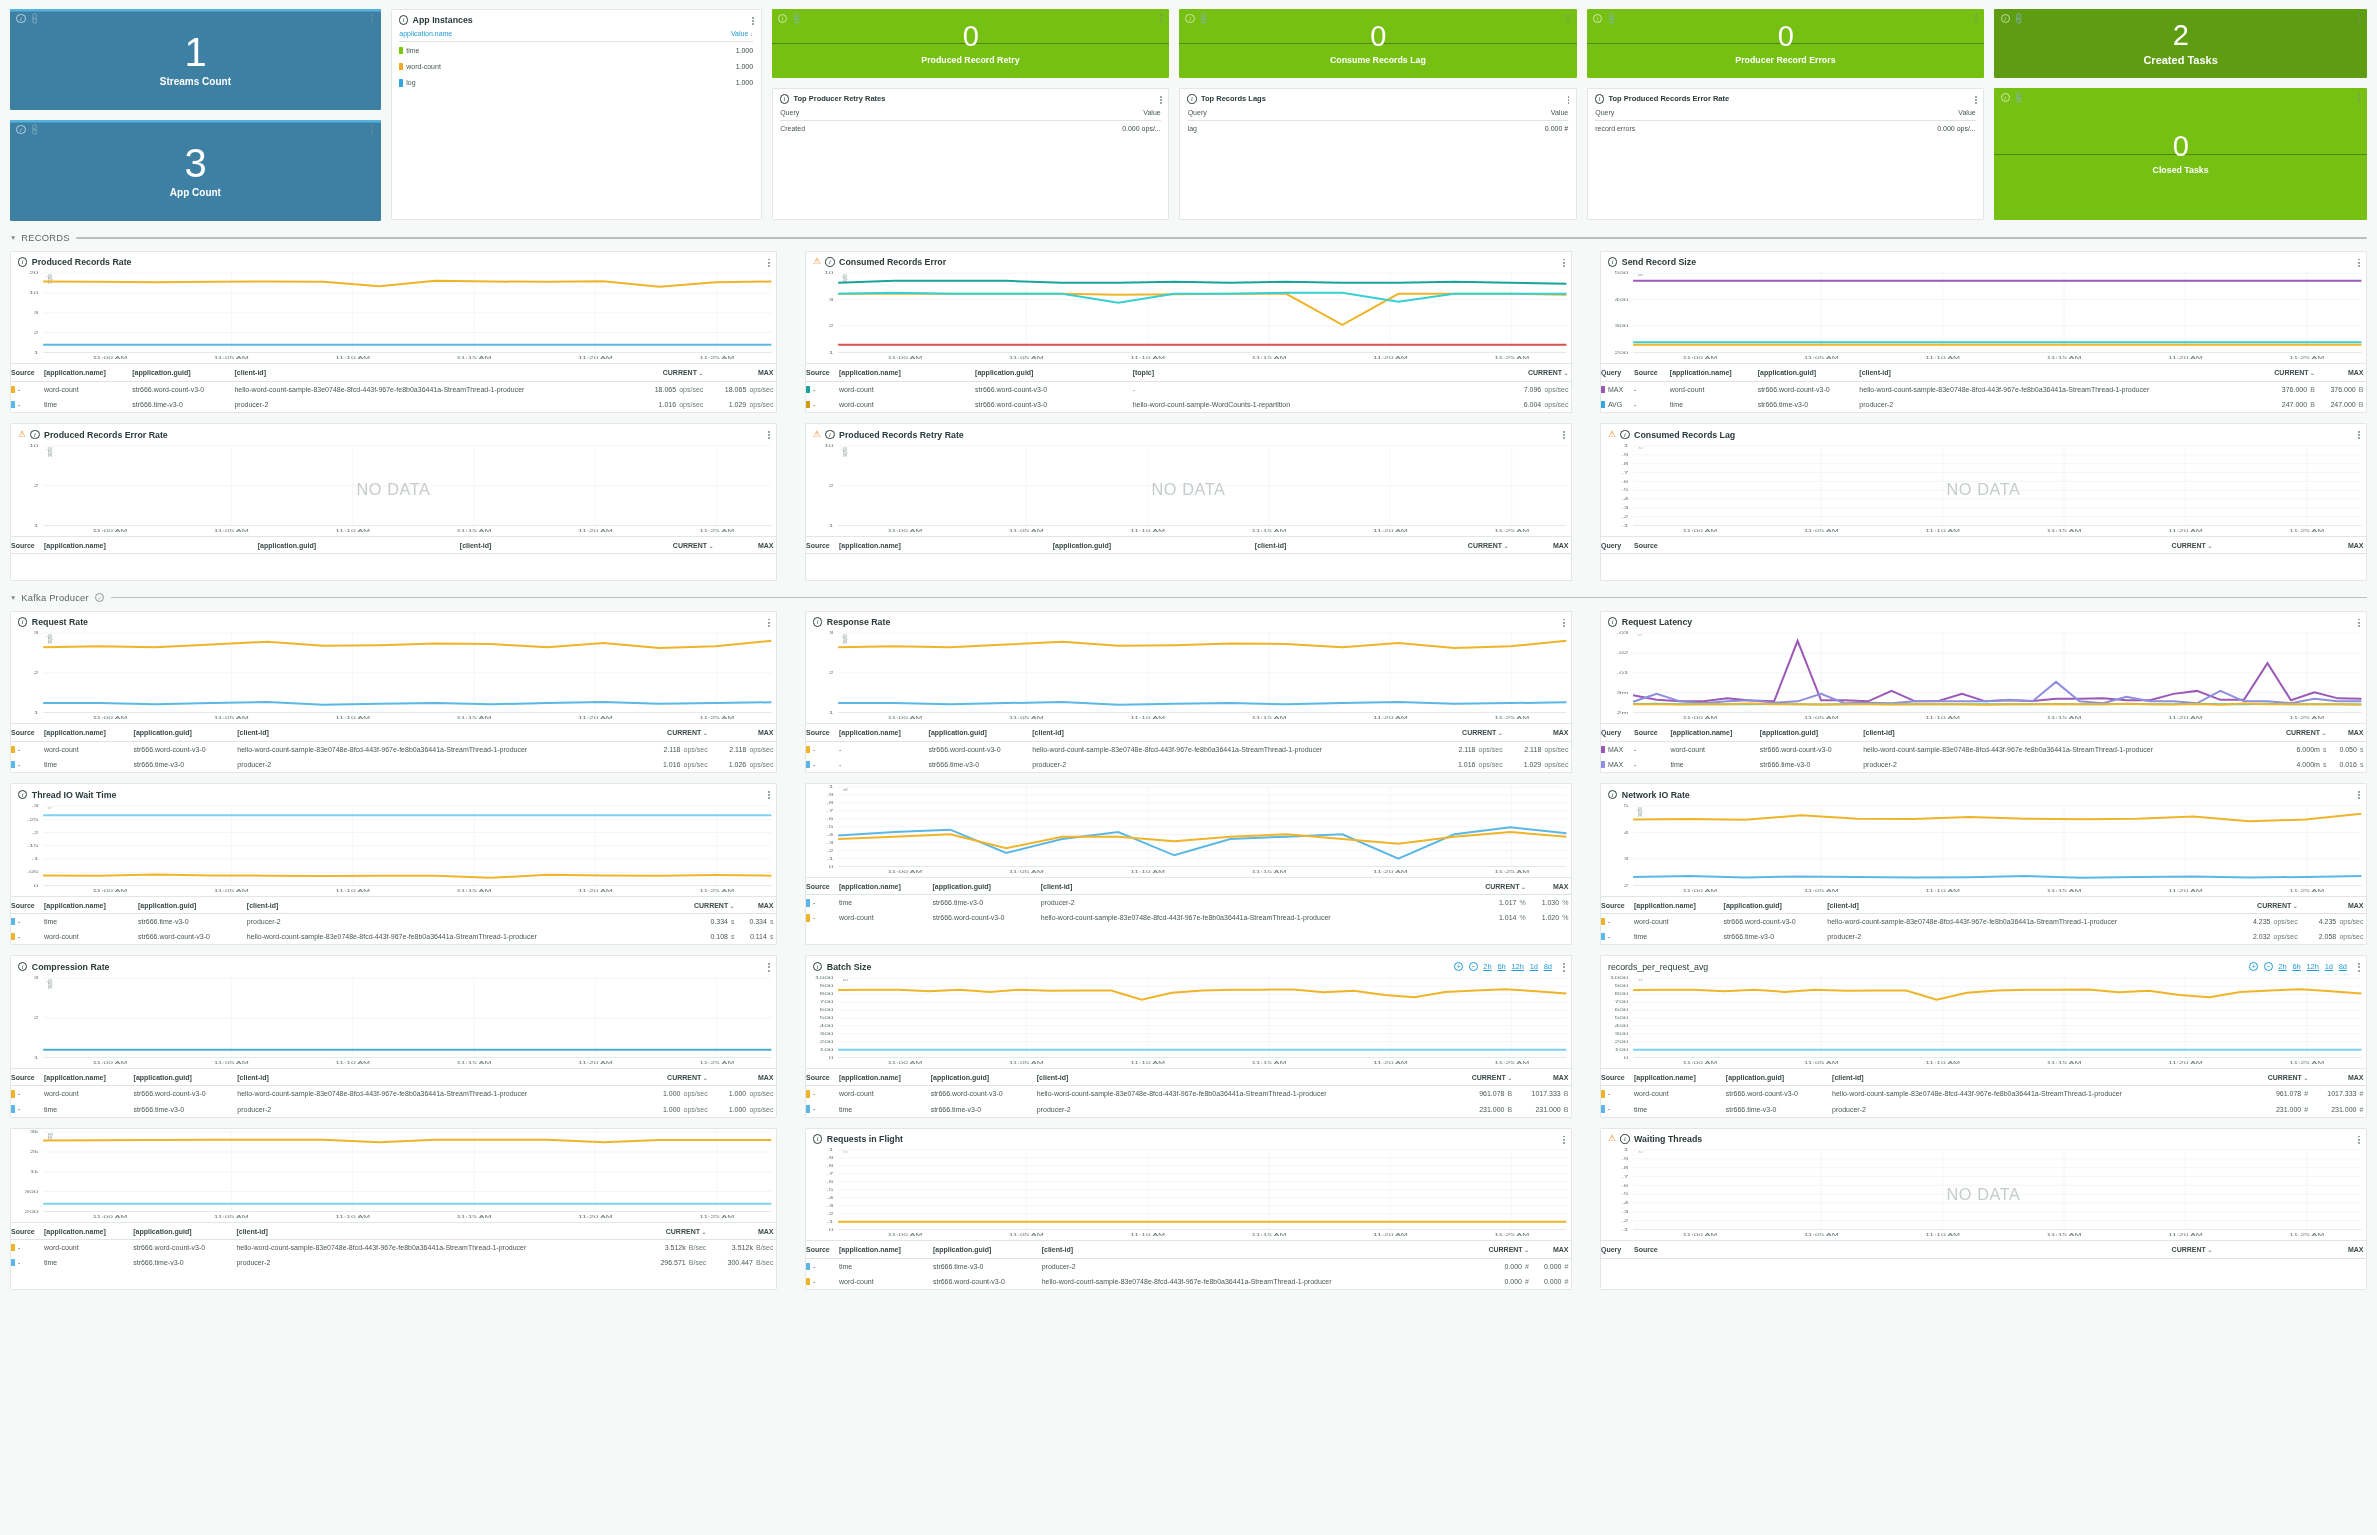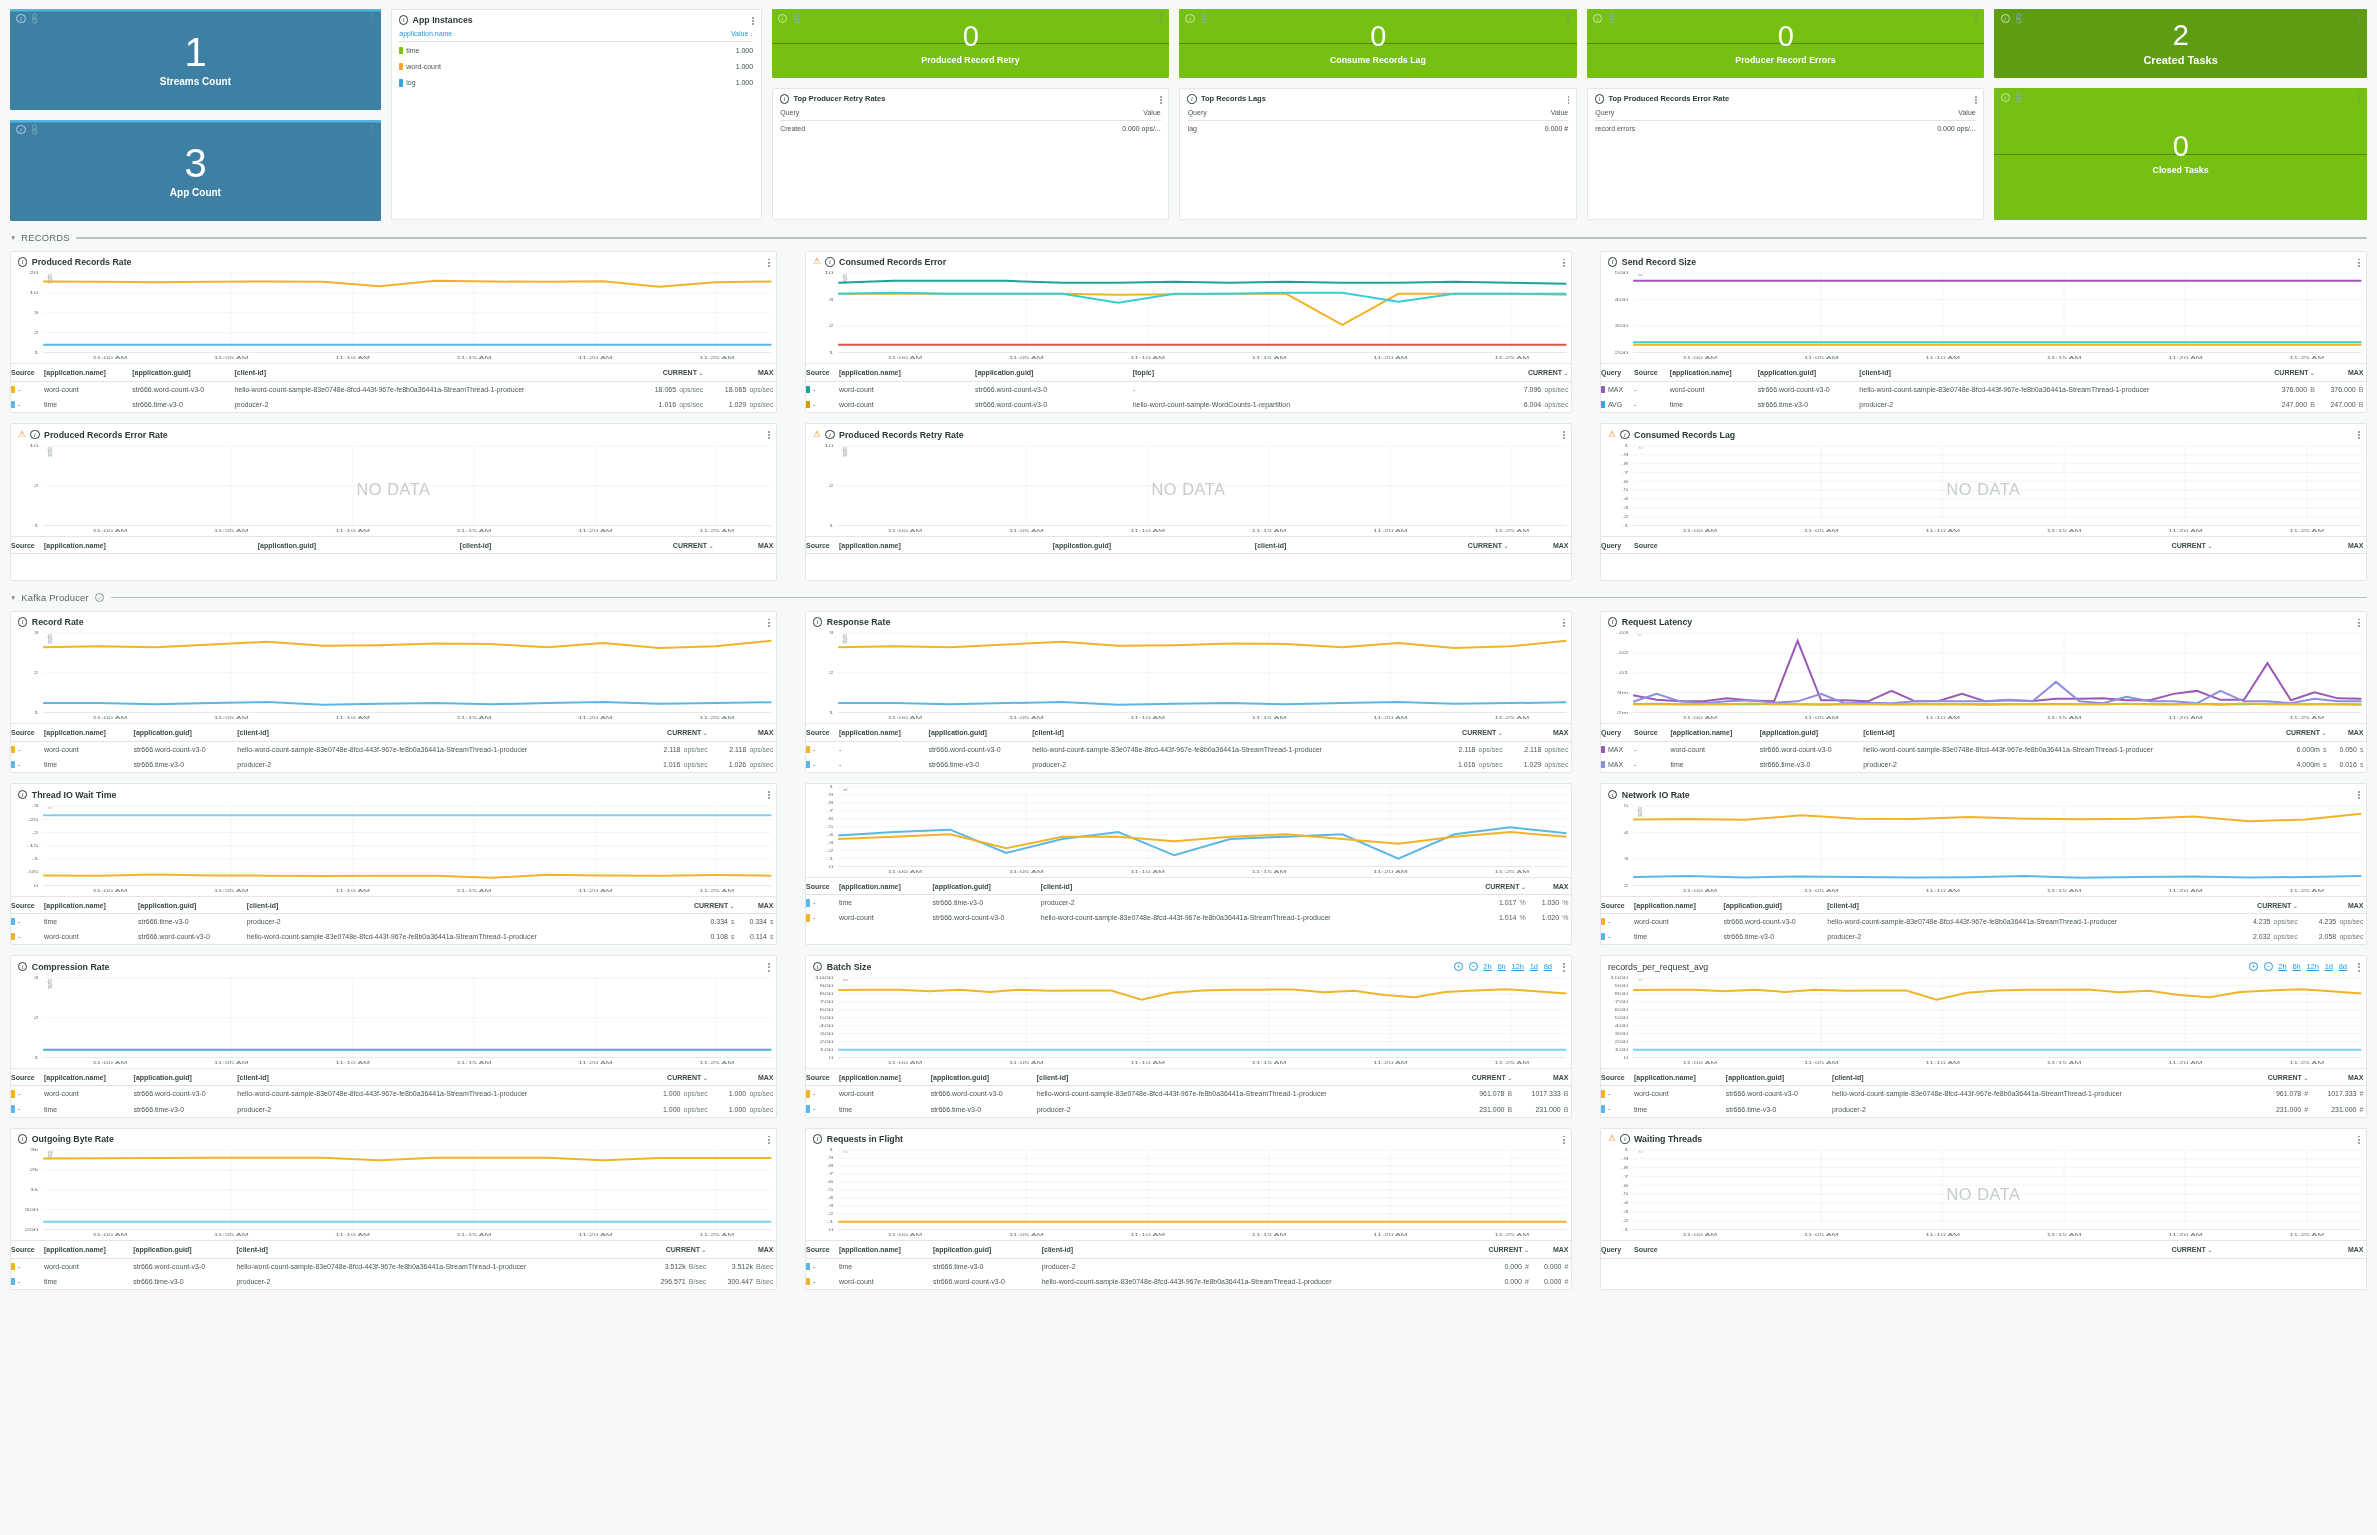--- a/index.html
+++ b/index.html
@@ -769,21 +769,21 @@
     <span class="chev">▾</span>
     <span class="slabel">Kafka Producer</span>
     <span class="ok-ico">✓</span>
     <span class="sline"></span>
   </div>
 
   <div class="grid3 rowgap" id="row-prod-1">
       <div class="panel">
         <div class="p-head">
           <span class="info-ico">i</span>
-          <span class="p-title">Record Rate</span>
+          <span class="p-title">Request Rate</span>
           <span class="kebab">
             <i></i>
             <i></i>
             <i></i>
           </span>
         </div>
         <div class="chart" style="height: 93px;">
           <svg viewBox="0 0 1000 300" preserveAspectRatio="none" style="font-size:13px">
             <line x1="42" x2="994" y1="10" y2="10" stroke="#e9ecec" stroke-width="1"></line>
             <text x="36" y="14" text-anchor="end" font-size="11" fill="#6d7a7a" font-family="&quot;Liberation Sans&quot;, sans-serif">3</text>
@@ -1459,29 +1459,20 @@
                 <td class="num">231.000<span class="unit">#</span></td>
                 <td class="num">231.000<span class="unit">#</span></td>
               </tr>
             </tbody>
           </table>
         </div>
       </div>
     </div>
   <div class="grid3" id="row-prod-4">
       <div class="panel">
-        <div class="p-head">
-          <span class="info-ico">i</span>
-          <span class="p-title">Outgoing Byte Rate</span>
-          <span class="kebab">
-            <i></i>
-            <i></i>
-            <i></i>
-          </span>
-        </div>
         <div class="chart" style="height: 93px;">
           <svg viewBox="0 0 1000 300" preserveAspectRatio="none" style="font-size:13px">
             <line x1="42" x2="994" y1="10" y2="10" stroke="#e9ecec" stroke-width="1"></line>
             <text x="36" y="14" text-anchor="end" font-size="11" fill="#6d7a7a" font-family="&quot;Liberation Sans&quot;, sans-serif">3k</text>
             <line x1="42" x2="994" y1="74" y2="74" stroke="#e9ecec" stroke-width="1"></line>
             <text x="36" y="78" text-anchor="end" font-size="11" fill="#6d7a7a" font-family="&quot;Liberation Sans&quot;, sans-serif">2k</text>
             <line x1="42" x2="994" y1="138" y2="138" stroke="#e9ecec" stroke-width="1"></line>
             <text x="36" y="142" text-anchor="end" font-size="11" fill="#6d7a7a" font-family="&quot;Liberation Sans&quot;, sans-serif">1k</text>
             <line x1="42" x2="994" y1="202" y2="202" stroke="#e9ecec" stroke-width="1"></line>
             <text x="36" y="206" text-anchor="end" font-size="11" fill="#6d7a7a" font-family="&quot;Liberation Sans&quot;, sans-serif">300</text>

